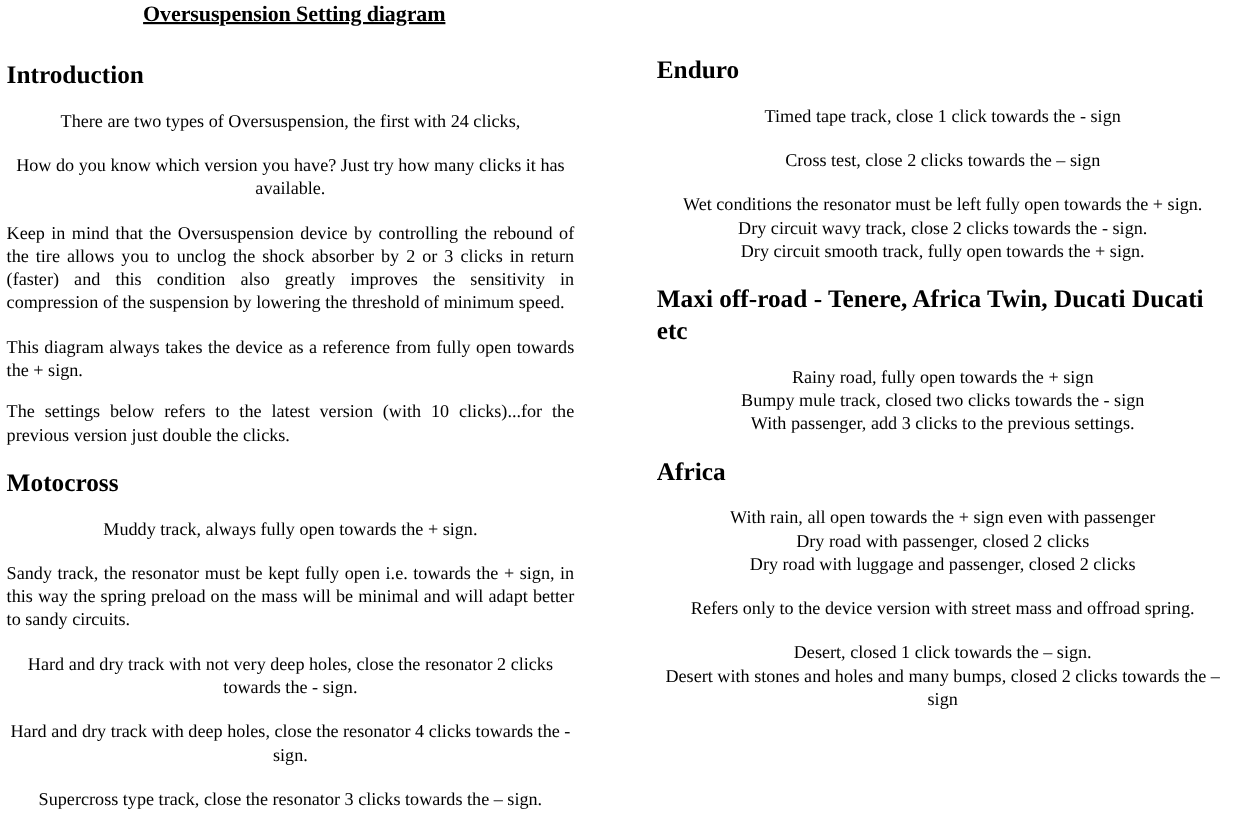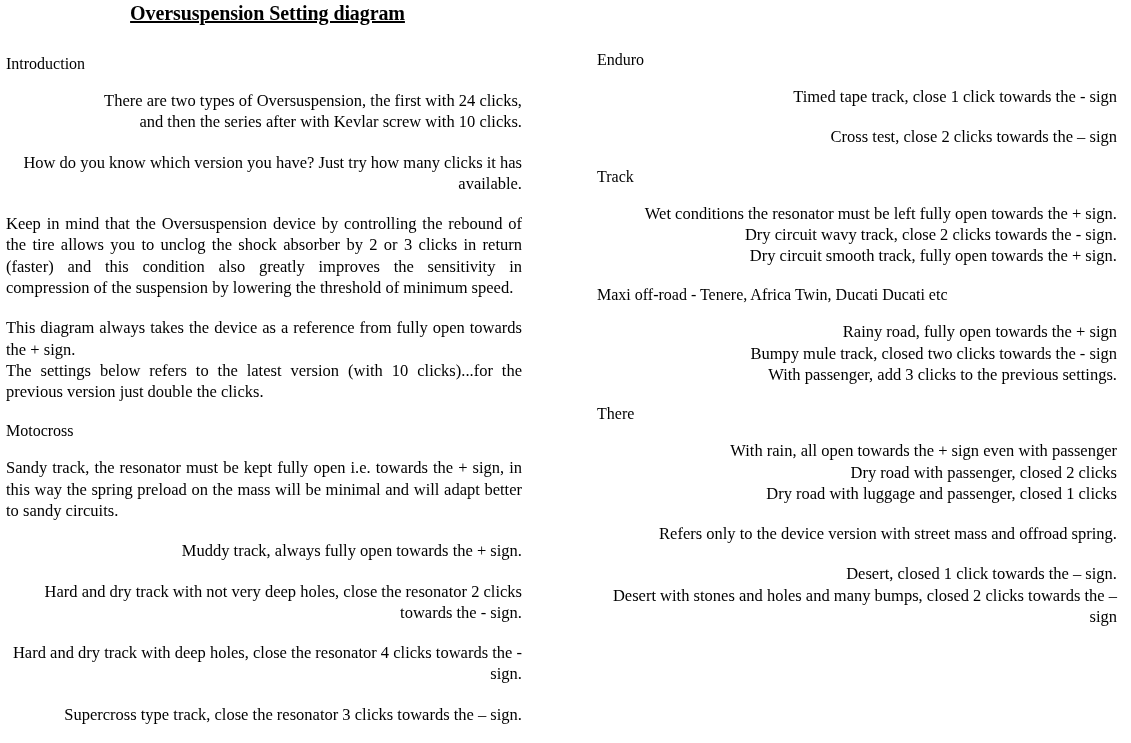--- a/index.html
+++ b/index.html
@@ -41,61 +41,60 @@
     left: 6px;
     width: 516px;
     padding-top: 54px;
   }
   .col-right {
     left: 597px;
     width: 520px;
     padding-top: 50px;
   }
   h2 {
-    font-size: 16px;
-    font-weight: normal;
+    font-size: 23px;
+    font-weight: bold;
     margin: 0;
     padding: 0;
     line-height: 1.25;
   }
   .heading-block {
     margin-bottom: 16px;
   }
   .para {
     font-size: 16.5px;
     line-height: 1.29;
     margin: 0 0 19px 0;
     text-align: justify;
   }
   .para.nojust {
-    text-align: right;
+    text-align: center;
   }
   .para.tight {
-    margin-bottom: 0;
+    margin-bottom: 16px;
   }
   .para .ln {
     display: block;
   }
 </style>
 </head>
 <body>
 
 <div class="page">
 
   <div class="title">Oversuspension Setting diagram</div>
 
   <div class="col col-left">
 
     <div class="heading-block">
       <h2>Introduction</h2>
     </div>
 
     <p class="para nojust">
       <span class="ln">There are two types of Oversuspension, the first with 24 clicks,</span>
-      <span class="ln">and then the series after with Kevlar screw with 10 clicks.</span>
     </p>
 
     <p class="para nojust">
       <span>How do you know which version you have? Just try how many clicks it has available.</span>
     </p>
 
     <p class="para">
       <span>Keep in mind that the Oversuspension device by controlling the rebound of the tire allows you to unclog the shock absorber by 2 or 3 clicks in return (faster) and this condition also greatly improves the sensitivity in compression of the suspension by lowering the threshold of minimum speed.</span>
     </p>
 
@@ -104,26 +103,26 @@
     </p>
 
     <p class="para">
       <span>The settings below refers to the latest version (with 10 clicks)...for the previous version just double the clicks.</span>
     </p>
 
     <div class="heading-block">
       <h2>Motocross</h2>
     </div>
 
+    <p class="para nojust">
+      <span>Muddy track, always fully open towards the + sign.</span>
+    </p>
+
     <p class="para">
       <span>Sandy track, the resonator must be kept fully open i.e. towards the + sign, in this way the spring preload on the mass will be minimal and will adapt better to sandy circuits.</span>
-    </p>
-
-    <p class="para nojust">
-      <span>Muddy track, always fully open towards the + sign.</span>
     </p>
 
     <p class="para nojust">
       <span>Hard and dry track with not very deep holes, close the resonator 2 clicks towards the - sign.</span>
     </p>
 
     <p class="para nojust">
       <span>Hard and dry track with deep holes, close the resonator 4 clicks towards the - sign.</span>
     </p>
 
@@ -141,48 +140,45 @@
 
     <p class="para nojust">
       <span>Timed tape track, close 1 click towards the - sign</span>
     </p>
 
 
     <p class="para nojust">
       <span>Cross test, close 2 clicks towards the – sign</span>
     </p>
 
-    <div class="heading-block">
-      <h2>Track</h2>
-    </div>
 
     <p class="para nojust">
       <span class="ln">Wet conditions the resonator must be left fully open towards the + sign.</span>
       <span class="ln">Dry circuit wavy track, close 2 clicks towards the - sign.</span>
       <span class="ln">Dry circuit smooth track, fully open towards the + sign.</span>
     </p>
 
     <div class="heading-block">
       <h2>Maxi off-road - Tenere, Africa Twin, Ducati Ducati etc</h2>
     </div>
 
     <p class="para nojust">
       <span class="ln">Rainy road, fully open towards the + sign</span>
       <span class="ln">Bumpy mule track, closed two clicks towards the - sign</span>
       <span class="ln">With passenger, add 3 clicks to the previous settings.</span>
     </p>
 
     <div class="heading-block">
-      <h2>There</h2>
+      <h2>Africa</h2>
     </div>
 
     <p class="para nojust">
       <span class="ln">With rain, all open towards the + sign even with passenger</span>
       <span class="ln">Dry road with passenger, closed 2 clicks</span>
-      <span class="ln">Dry road with luggage and passenger, closed 1 clicks</span>
+      <span class="ln">Dry road with luggage and passenger, closed 2 clicks</span>
     </p>
 
 
     <p class="para nojust">
       <span>Refers only to the device version with street mass and offroad spring.</span>
     </p>
 
     <p class="para nojust">
       <span class="ln">Desert, closed 1 click towards the – sign.</span>
       <span class="ln">Desert with stones and holes and many bumps, closed 2 clicks towards the –  sign</span>

